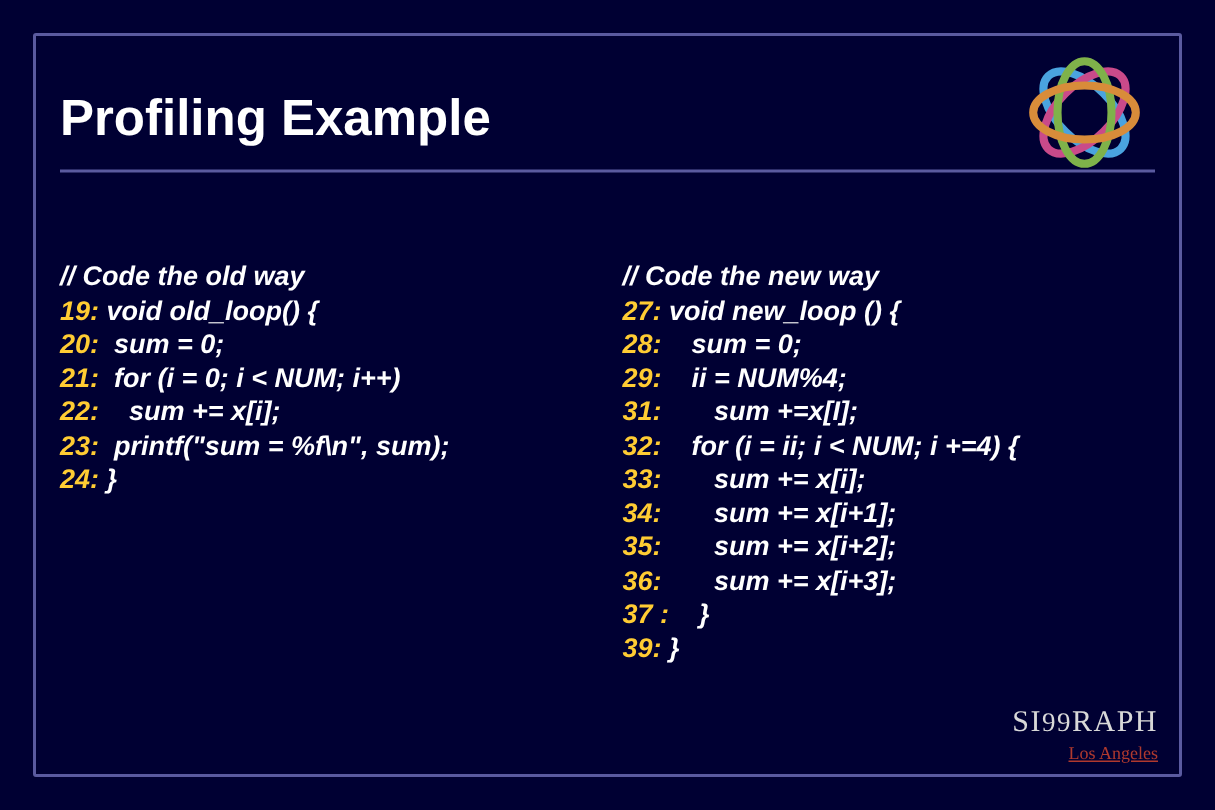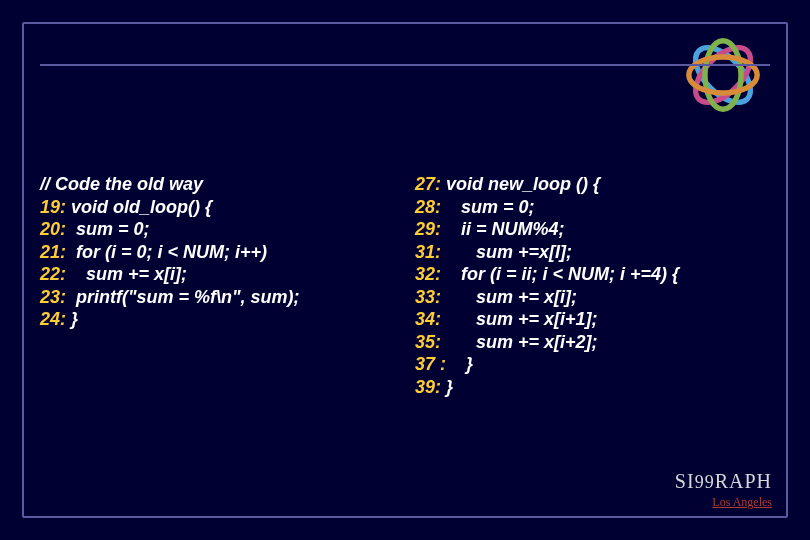--- a/index.html
+++ b/index.html
@@ -99,45 +99,48 @@
 <svg class="knot" viewBox="0 0 100 100">
   <g fill="none" stroke-width="6" stroke-linecap="round">
     <ellipse cx="50" cy="50" rx="38" ry="20" transform="rotate(45 50 50)" stroke="#4aa3df"></ellipse>
     <ellipse cx="50" cy="50" rx="38" ry="20" transform="rotate(-45 50 50)" stroke="#c94a8a"></ellipse>
     <ellipse cx="50" cy="50" rx="38" ry="20" transform="rotate(90 50 50)" stroke="#7fb24a"></ellipse>
     <ellipse cx="50" cy="50" rx="38" ry="20" stroke="#d88c3a"></ellipse>
   </g>
 </svg>
 
 <div class="title-block">
+  <div class="title">Profiling Example</div>
   <hr class="title-rule">
 </div>
 
 <div class="columns">
   <div class="col">
     <div class="code-line">// Code the old way</div>
     <div id="left-code">
         <div class="code-line"><span class="ln">19:</span><span> void old_loop() {</span></div>
         <div class="code-line"><span class="ln">20:</span><span>  sum = 0;</span></div>
         <div class="code-line"><span class="ln">21:</span><span>  for (i = 0; i &lt; NUM; i++)</span></div>
         <div class="code-line"><span class="ln">22:</span><span>    sum += x[i];</span></div>
         <div class="code-line"><span class="ln">23:</span><span>  printf("sum = %f\n", sum);</span></div>
         <div class="code-line"><span class="ln">24:</span><span> }</span></div>
       </div>
   </div>
   <div class="col">
+    <div class="code-line">// Code the new way</div>
     <div id="right-code">
         <div class="code-line"><span class="ln">27:</span><span> void new_loop () {</span></div>
         <div class="code-line"><span class="ln">28:</span><span>    sum = 0;</span></div>
         <div class="code-line"><span class="ln">29:</span><span>    ii = NUM%4;</span></div>
         <div class="code-line"><span class="ln">31:</span><span>       sum +=x[I];</span></div>
         <div class="code-line"><span class="ln">32:</span><span>    for (i = ii; i &lt; NUM; i +=4) {</span></div>
         <div class="code-line"><span class="ln">33:</span><span>       sum += x[i];</span></div>
         <div class="code-line"><span class="ln">34:</span><span>       sum += x[i+1];</span></div>
         <div class="code-line"><span class="ln">35:</span><span>       sum += x[i+2];</span></div>
+        <div class="code-line"><span class="ln">36:</span><span>       sum += x[i+3];</span></div>
         <div class="code-line"><span class="ln">37 :</span><span>    }</span></div>
         <div class="code-line"><span class="ln">39:</span><span> }</span></div>
       </div>
   </div>
 </div>
 
 <div class="footer-logo">
   <div class="siggraph">
     <span>SI</span><span class="gg">99</span><span>RAPH</span>
   </div>

